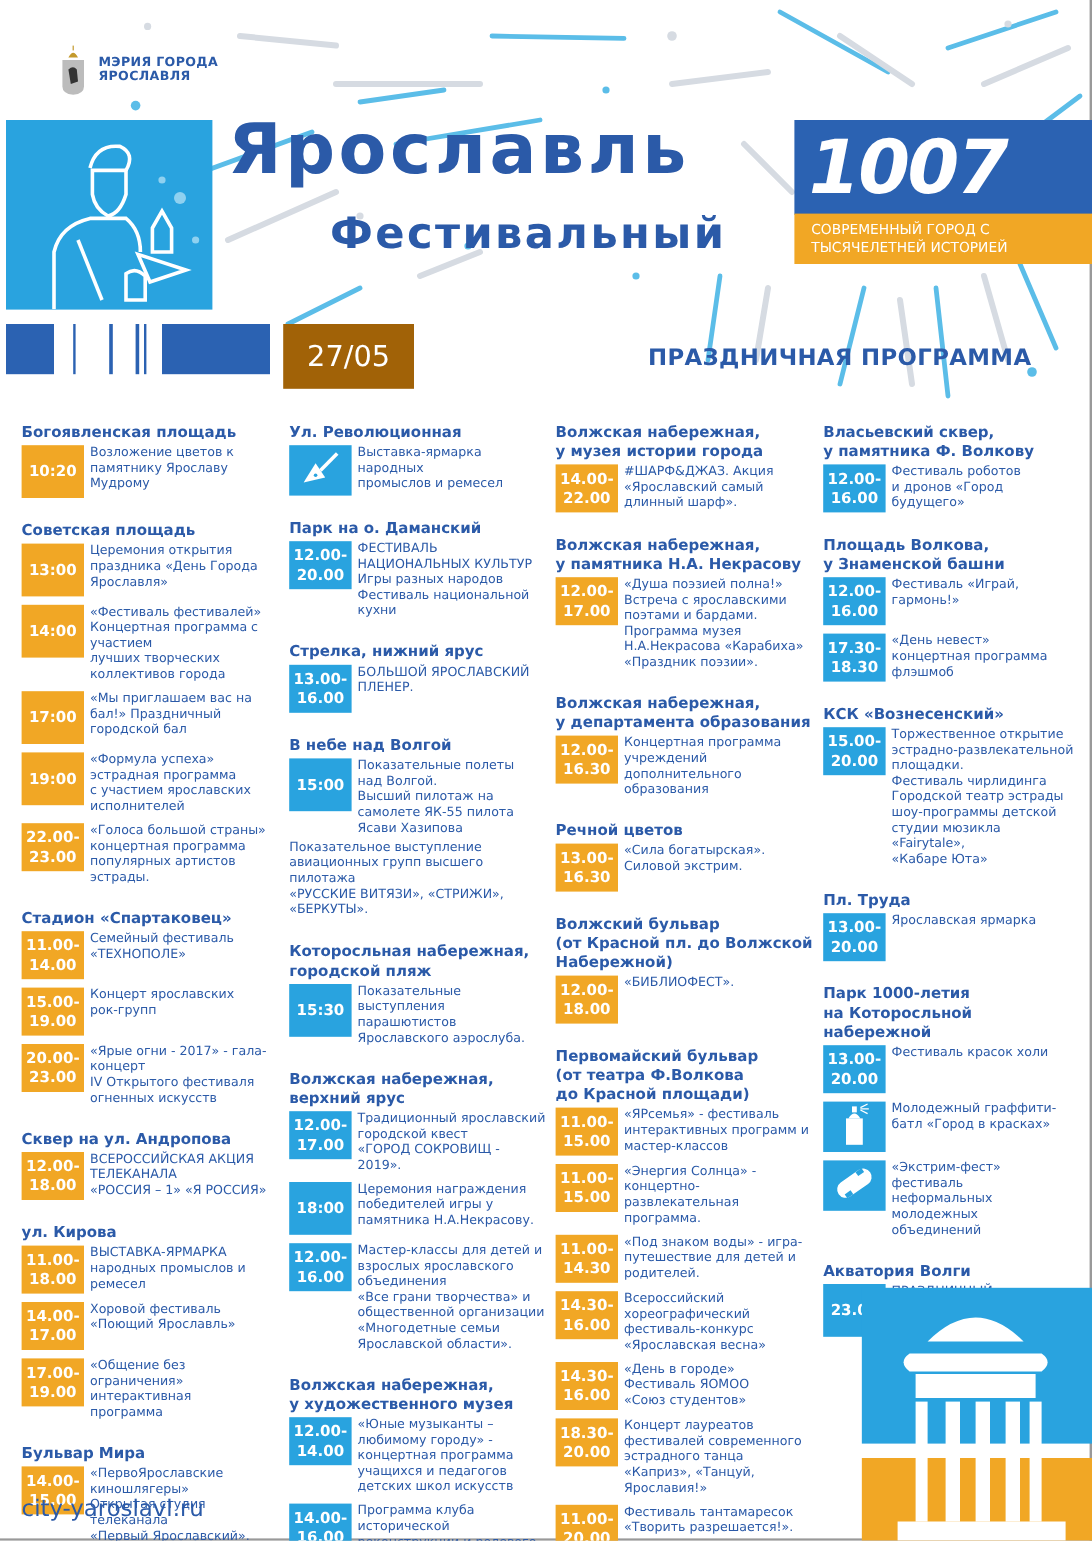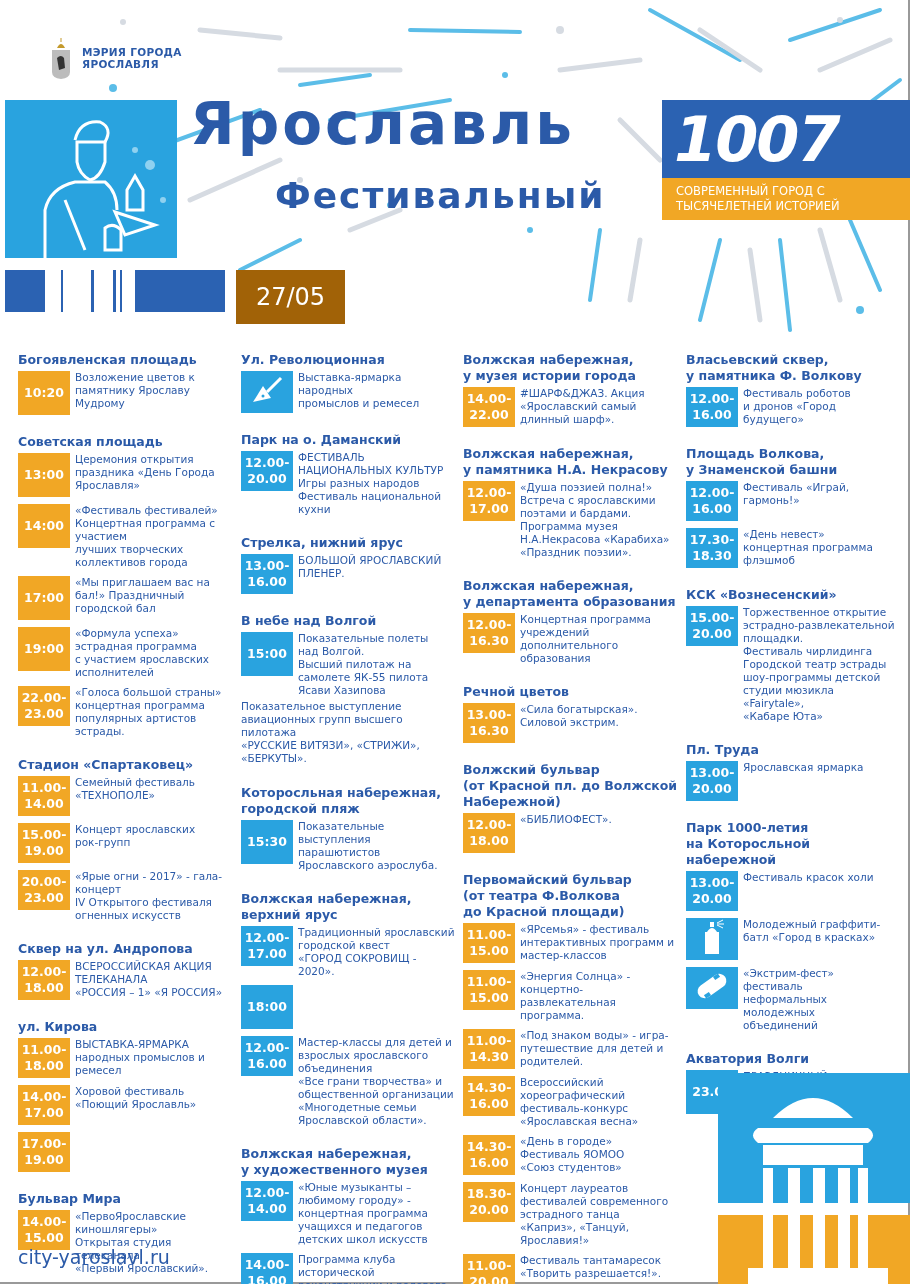--- a/index.html
+++ b/index.html
@@ -139,20 +139,21 @@
 
   <div class="badge1007">
     <span class="num1007">1007</span>
   </div>
   <div class="tagline">
     <div>Современный город с</div>
     <div>тысячелетней историей</div>
   </div>
 
   <div class="date">27/05</div>
+  <div class="prog-title">ПРАЗДНИЧНАЯ ПРОГРАММА</div>
 
   <div class="col" style="left:18px; width:205px;" id="col0">
       <div class="block">
         <div class="venue" style="white-space: pre-line;">Богоявленская площадь</div>
         <div class="ev">
           <div class="tbox o tall" style="white-space: pre-line;">10:20</div>
           <div class="desc">Возложение цветов к
 памятнику Ярославу
 Мудрому</div>
         </div>
@@ -243,20 +244,23 @@
         </div>
         <div class="ev">
           <div class="tbox o" style="white-space: pre-line;">14.00-
 17.00</div>
           <div class="desc">Хоровой фестиваль
 «Поющий Ярославль»</div>
         </div>
         <div class="ev">
           <div class="tbox o" style="white-space: pre-line;">17.00-
 19.00</div>
+          <div class="desc">«Общение без
+ограничения»
+интерактивная программа</div>
         </div>
         <div class="gap"></div>
       </div>
       <div class="block">
         <div class="venue" style="white-space: pre-line;">Бульвар Мира</div>
         <div class="ev">
           <div class="tbox o" style="white-space: pre-line;">14.00-
 15.00</div>
           <div class="desc">«ПервоЯрославские
 киношлягеры»
@@ -333,24 +337,27 @@
         <div class="gap"></div>
       </div>
       <div class="block">
         <div class="venue" style="white-space: pre-line;">Волжская набережная,
 верхний ярус</div>
         <div class="ev">
           <div class="tbox b" style="white-space: pre-line;">12.00-
 17.00</div>
           <div class="desc">Традиционный ярославский
 городской квест
-«ГОРОД СОКРОВИЩ - 2020».</div>
+«ГОРОД СОКРОВИЩ - 2019».</div>
         </div>
         <div class="ev">
           <div class="tbox b tall" style="white-space: pre-line;">18:00</div>
+          <div class="desc">Церемония награждения
+победителей игры у
+памятника Н.А.Некрасову.</div>
         </div>
         <div class="ev">
           <div class="tbox b" style="white-space: pre-line;">12.00-
 16.00</div>
           <div class="desc">Мастер-классы для детей и
 взрослых ярославского
 объединения
 «Все грани творчества» и
 общественной организации
 «Многодетные семьи

